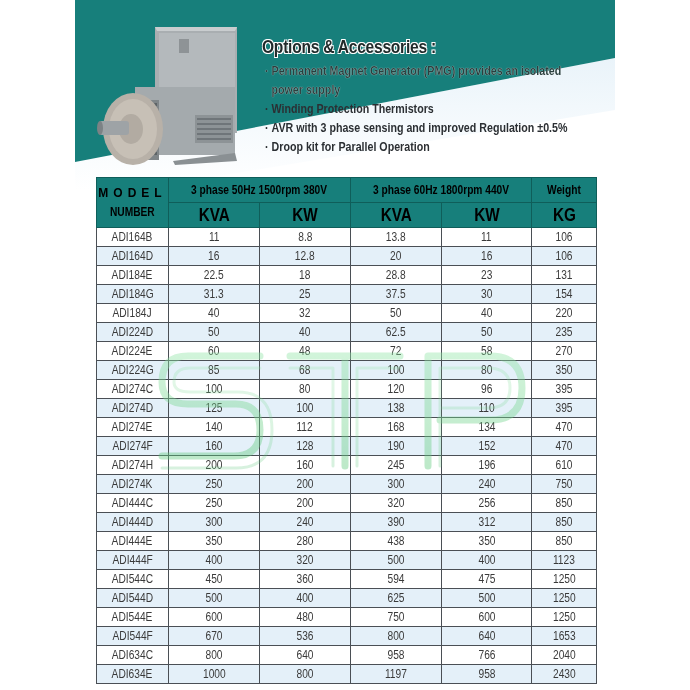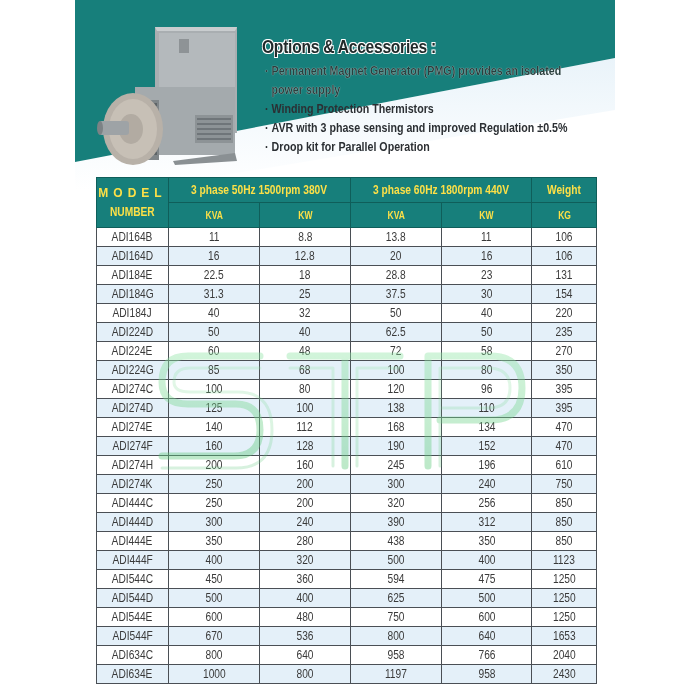--- a/index.html
+++ b/index.html
@@ -45,28 +45,28 @@
     .bullets li .cont { display: block; padding-left: 8px; }
 
     
     .spec-table {
       position: absolute; left: 96px; top: 177px;
       border-collapse: collapse; table-layout: fixed;
       width: 500px;
       font-size: 12px; color: #3a3a3a;
     }
     .spec-table th {
-      background: #177f7b; color: #fde047; font-weight: bold;
+      background: #177f7b; color: #000000; font-weight: bold;
       border: 1px solid #0f5e5a; height: 24px; padding: 0;
       text-align: center; white-space: nowrap; overflow: hidden;
     }
     .spec-table th .sq { display: inline-block; transform: scaleX(0.85); }
     .spec-table th.model { font-size: 12px; line-height: 19px; letter-spacing: 0; }
     .spec-table th.model .l1 { letter-spacing: 5px; display: block; }
-    .spec-table th.sub { font-size: 10px; }
+    .spec-table th.sub { font-size: 18px; }
     .spec-table td {
       border: 1px solid #4a4f55; height: 18px; padding: 0;
       text-align: center; white-space: nowrap; overflow: hidden;
     }
     .spec-table td .sq { display: inline-block; transform: scaleX(0.85); }
     .spec-table tbody tr:nth-child(even) td { background: #e4f0f9; }
     .spec-table tbody tr:nth-child(odd) td { background: #ffffff; }
 
     .watermark {
       position: absolute; left: 150px; top: 338px; width: 385px; height: 135px;

